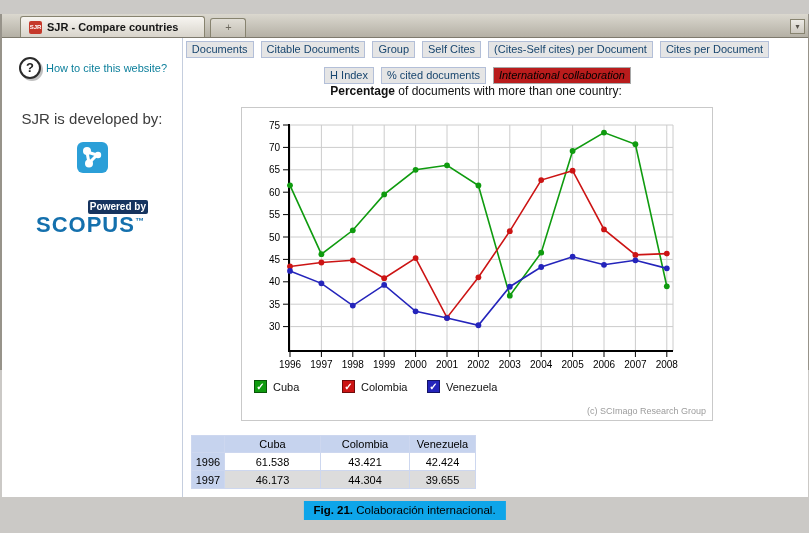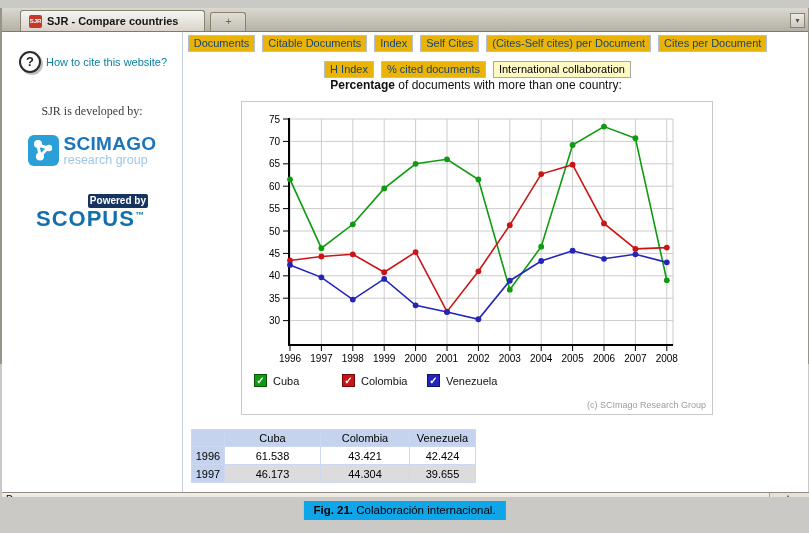--- a/index.html
+++ b/index.html
@@ -1,19 +1,19 @@
 <!DOCTYPE html>
 <html><head>
 <meta charset="utf-8">
 <style>
   * { margin:0; padding:0; box-sizing:border-box; }
   html,body { width:809px; height:533px; }
   body { font-family:"Liberation Sans", sans-serif; background:#cbc9c6; position:relative; overflow:hidden; }
 
-  .window { position:absolute; top:8px; left:0; width:809px; height:356px; background:#fff;
+  .window { position:absolute; top:14px; left:0; width:809px; height:356px; background:#fff;
             border-left:2px solid #97938a; border-right:1px solid #97938a; }
 
   
   .tab-bar { height:24px; background:linear-gradient(#dbd8cf,#b4b0a5); border-bottom:1px solid #7e7a6e;
              display:flex; align-items:flex-end; padding-left:18px; position:relative; }
   .tab-active { height:21px; background:linear-gradient(#f7f5f1,#d8d4cb); border:1px solid #87836f;
                 border-bottom:none; border-radius:3px 3px 0 0; display:flex; align-items:center; gap:5px;
                 padding:0 26px 0 8px; font-size:11px; font-weight:bold; color:#161616; }
   .favicon { width:13px; height:13px; background:#c5392b; color:#fff; font-size:6px; font-weight:bold;
              display:flex; align-items:center; justify-content:center; border-radius:2px; flex:0 0 auto; }
@@ -26,38 +26,38 @@
 
   
   .content { display:flex; height:460px; background:#fff; }
 
   .sidebar { width:181px; flex:0 0 181px; border-right:1px solid #c5cede; padding-top:19px; }
   .cite-row { display:flex; align-items:center; gap:5px; margin-left:17px; }
   .help-icon { width:22px; height:22px; border:2px solid #2b2b2b; border-radius:50%; color:#222;
                font-weight:bold; font-size:13px; text-align:center; line-height:18px;
                box-shadow:2px 2px 0 rgba(140,140,140,.55); background:#fff; flex:0 0 auto; }
   .cite-link { color:#0c7f9b; font-size:11px; cursor:pointer; }
-  .developed { text-align:center; color:#3c3c3c; font-size:12px; margin-top:31px;font-family:Liberation Serif, serif; }
+  .developed { text-align:center; color:#3c3c3c; font-size:15px; margin-top:31px; }
   .scimago { display:flex; align-items:center; justify-content:center; gap:5px; margin-top:15px; cursor:pointer; }
   .scimago-text { line-height:1; }
   .scimago-name { color:#1b75bc; font-weight:bold; font-size:19px; letter-spacing:.3px; display:block; }
   .scimago-sub { color:#9fc5e8; font-size:12.5px; display:block; margin-top:1px; }
   .scopus { margin-top:27px; width:112px; margin-left:auto; margin-right:auto; cursor:pointer; }
   .poweredby { display:block; background:#16345f; color:#fff; font-size:10px; font-weight:bold;
                padding:1px 2px 2px; border-radius:2px; width:max-content; margin-left:auto; }
   .scopus-name { color:#1470ad; font-weight:bold; font-size:22px; letter-spacing:1px; line-height:1;
                  margin-top:0px; }
   .scopus-tm { font-size:9px; vertical-align:super; letter-spacing:0; }
 
   .main { flex:1; padding-top:3px; position:relative; }
   .nav-row { display:flex; justify-content:center; gap:7px; padding-right:36px; }
   .nav-row.second { margin-top:9px; }
-  .nav-btn { background:#eab308; border:1px solid #b3bfd8; color:#17456e; font-size:11px;
+  .nav-btn { background:#e5e5e5; border:1px solid #b3bfd8; color:#17456e; font-size:11px;
              padding:1px 5px 2px; cursor:pointer; white-space:nowrap; }
-  .nav-btn.selected { background:#fef9c3; border:1px solid #a8a8a8; color:#000; }
+  .nav-btn.selected { background:#b91c1c; border:1px solid #a8a8a8; color:#000;font-style:italic; }
 
   .chart-title { text-align:center; font-size:12px; color:#111; margin-top:0; padding-right:39px; }
   .chart-panel { position:relative; width:472px; height:314px; margin:9px 0 0 58px;
                  border:1px solid #c9c9c9; background:#fff; }
   .chart-panel svg { position:absolute; top:0; left:0; }
   .legend-item { position:absolute; top:272px; display:flex; gap:6px; align-items:center;
                  font-size:11px; color:#111; }
   .legend-box { width:13px; height:13px; display:flex; align-items:center; justify-content:center;
                 color:#fff; font-size:10px; font-weight:bold; border:1px solid rgba(0,0,0,.45);
                 cursor:pointer; }
@@ -111,38 +111,34 @@
       <div class="scimago">
         <svg width="31" height="31" viewBox="0 0 31 31">
           <rect x="0" y="0" width="31" height="31" rx="6" fill="#2b9fd8"></rect>
           <line x1="10" y1="10" x2="20" y2="13" stroke="#fff" stroke-width="3"></line>
           <line x1="10" y1="10" x2="12" y2="21" stroke="#fff" stroke-width="3"></line>
           <line x1="12" y1="21" x2="20" y2="13" stroke="#fff" stroke-width="3"></line>
           <circle cx="10" cy="9" r="4" fill="#fff"></circle>
           <circle cx="21" cy="13" r="3.2" fill="#fff"></circle>
           <circle cx="12" cy="21.5" r="4" fill="#fff"></circle>
         </svg>
-        <span class="scimago-text">
-          <span class="scimago-name">SCIMAGO</span>
-          <span class="scimago-sub">research group</span>
-        </span>
       </div>
 
       <div class="scopus">
         <span class="poweredby">Powered by</span>
         <div class="scopus-name"><span>SCOPUS</span><span class="scopus-tm">™</span></div>
       </div>
     </div>
 
     <div class="main">
 
       <div class="nav-row">
         <button class="nav-btn">Documents</button>
         <button class="nav-btn">Citable Documents</button>
-        <button class="nav-btn">Index</button>
+        <button class="nav-btn">Group</button>
         <button class="nav-btn">Self Cites</button>
         <button class="nav-btn">(Cites-Self cites) per Document</button>
         <button class="nav-btn">Cites per Document</button>
       </div>
       <div class="nav-row second">
         <button class="nav-btn">H Index</button>
         <button class="nav-btn">% cited documents</button>
         <button class="nav-btn selected">International collaboration</button>
       </div>
 

